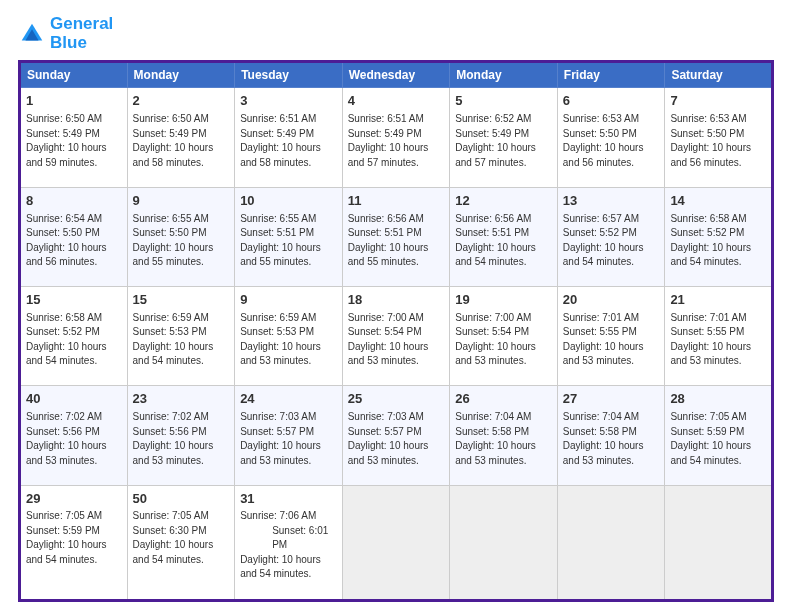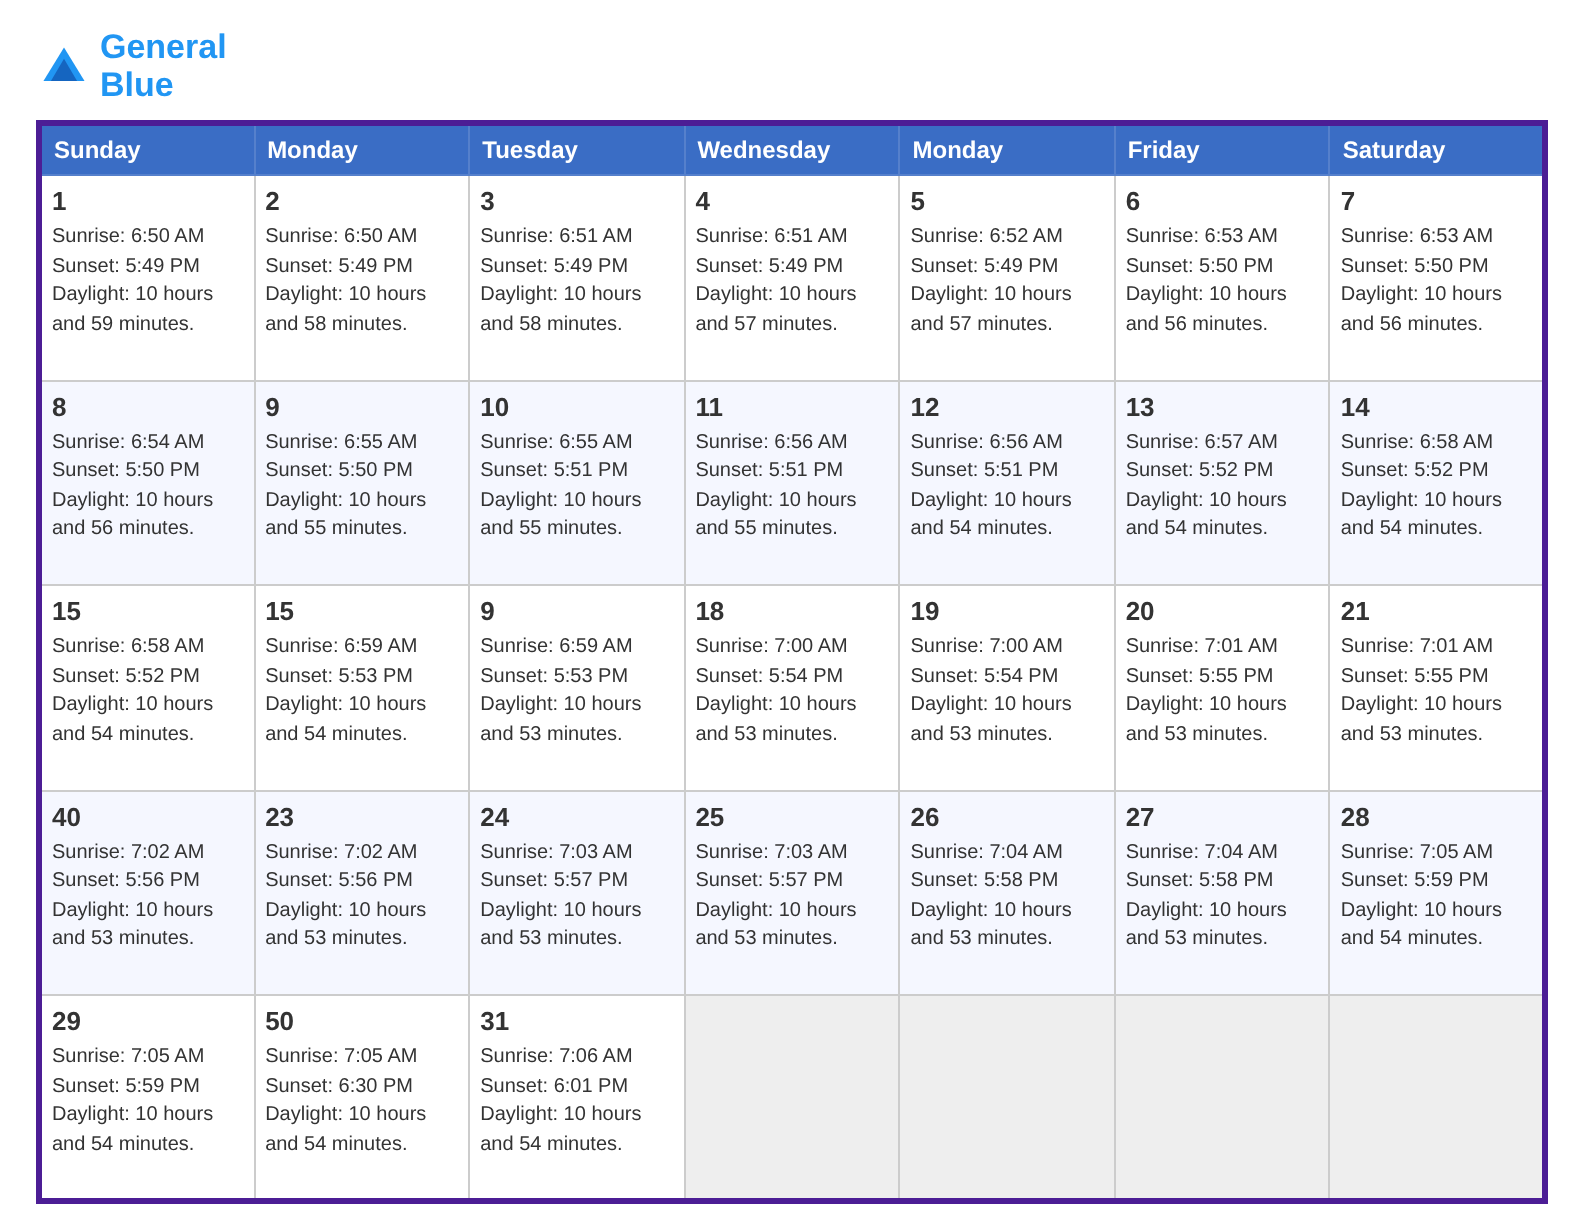--- a/index.html
+++ b/index.html
@@ -340,21 +340,21 @@
           <td>
             <span class="day-num">50</span>
             <span style="display: block;">Sunrise: 7:05 AM</span>
             <span style="display: block;">Sunset: 6:30 PM</span>
             <span style="display: block;">Daylight: 10 hours</span>
             <span style="display: block;">and 54 minutes.</span>
           </td>
           <td>
             <span class="day-num">31</span>
             <span style="display: block;">Sunrise: 7:06 AM</span>
-            <span style="display: block;">Sunset: 6:01 PM</span>
+            <span style="display: block; margin-left: 32px;">Sunset: 6:01 PM</span>
             <span style="display: block;">Daylight: 10 hours</span>
             <span style="display: block;">and 54 minutes.</span>
           </td>
           <td class="empty"></td>
           <td class="empty"></td>
           <td class="empty"></td>
           <td class="empty"></td>
         </tr>
       </tbody>
     </table>

